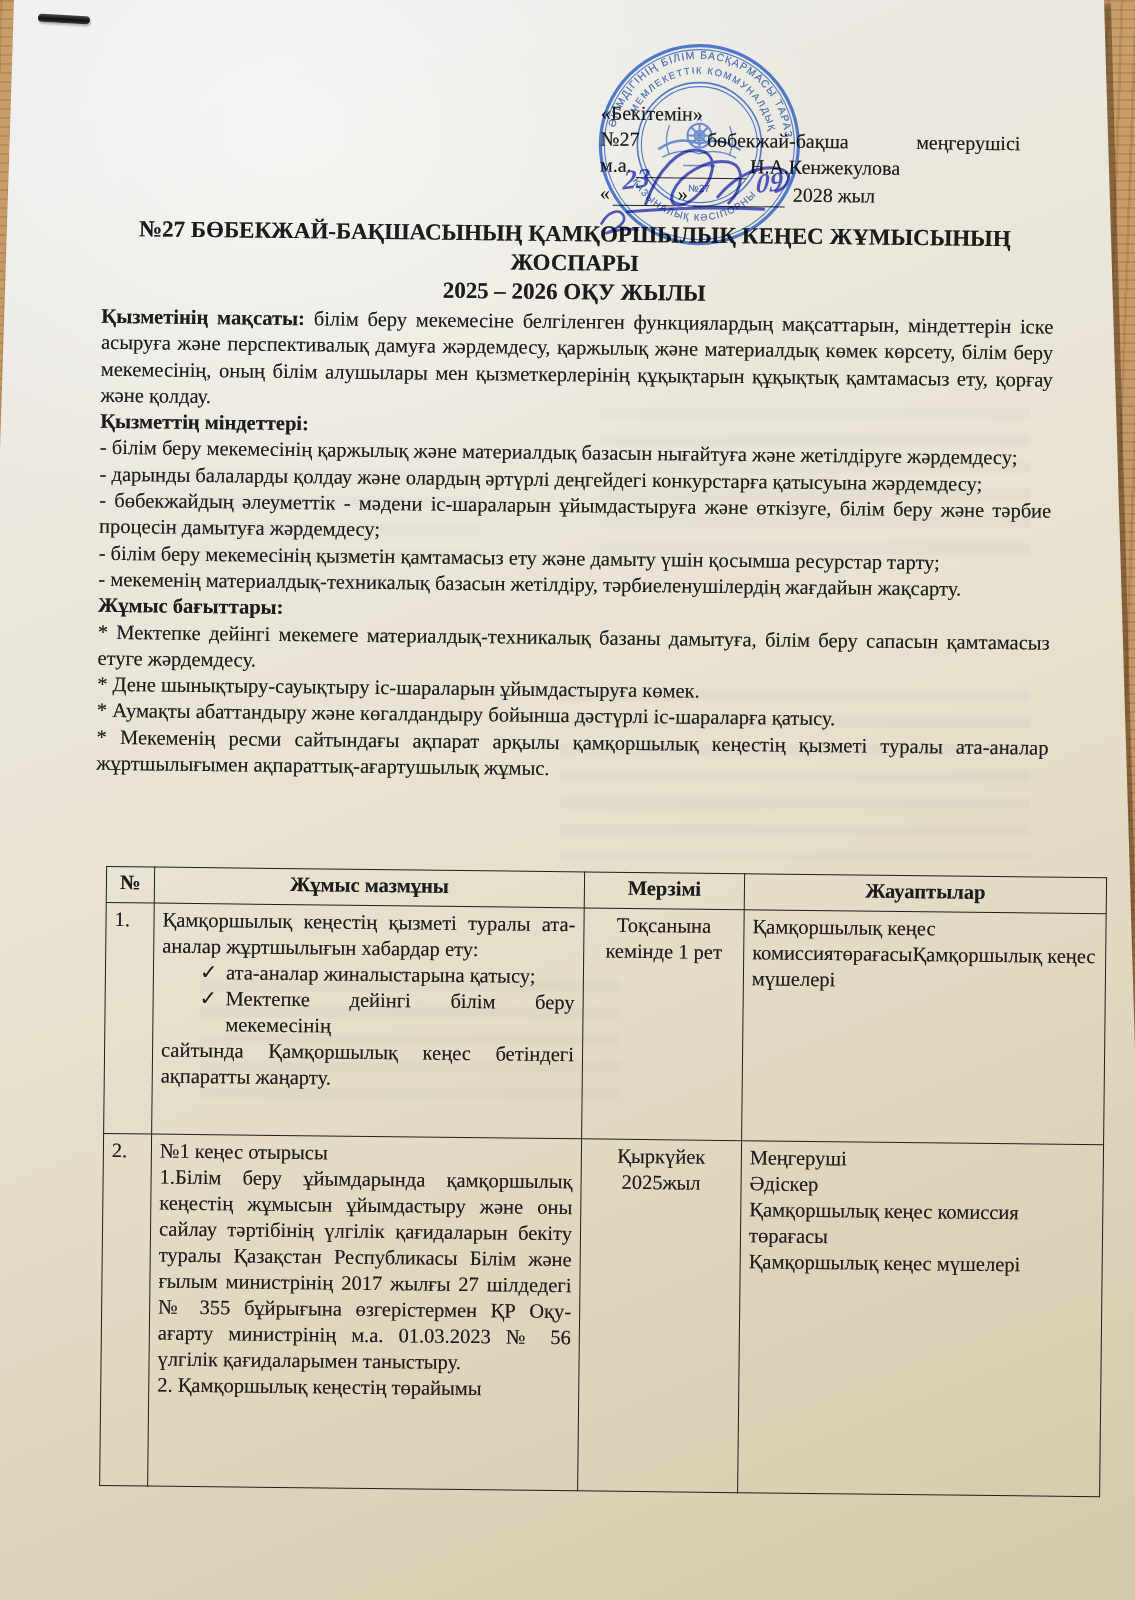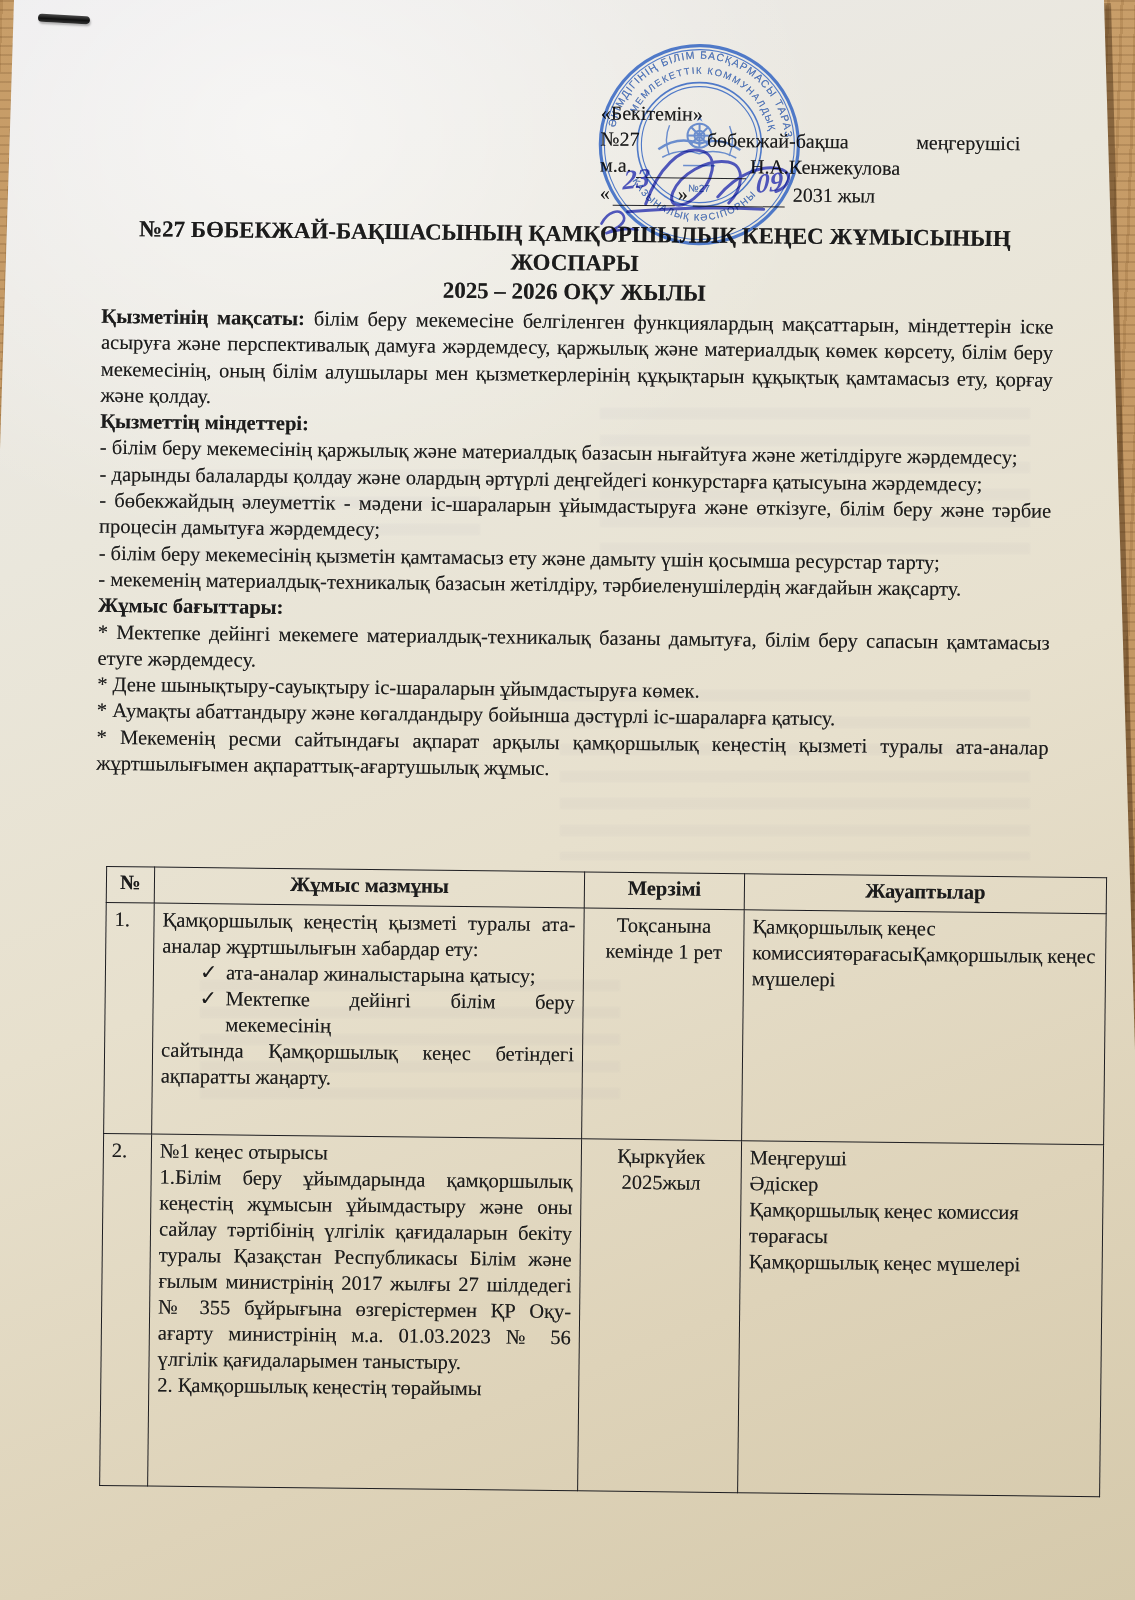--- a/index.html
+++ b/index.html
@@ -135,21 +135,21 @@
     <div class="row l3">
       <span>м.а.</span>
       <span class="blank" style="flex:1;margin:0 4px;"></span>
       <span>Н.А.Кенжекулова</span>
     </div>
     <div class="row l4">
       <span>«</span>
       <span class="blank" style="width:62px;margin:0 3px;"></span>
       <span>»</span>
       <span class="blank" style="width:92px;margin:0 8px 0 5px;"></span>
-      <span>2031 жыл</span>
+      <span>2028 жыл</span>
     </div>
   </div>
 
   <span class="hand" style="left:615px;top:158px;">23</span>
   <span class="hand" style="left:748px;top:160px;">09</span>
 
   <div class="title">
     <div>№27 БӨБЕКЖАЙ-БАҚШАСЫНЫҢ ҚАМҚОРШЫЛЫҚ КЕҢЕС ЖҰМЫСЫНЫҢ</div>
     <div>ЖОСПАРЫ</div>
     <div>2025 – 2026 ОҚУ ЖЫЛЫ</div>

